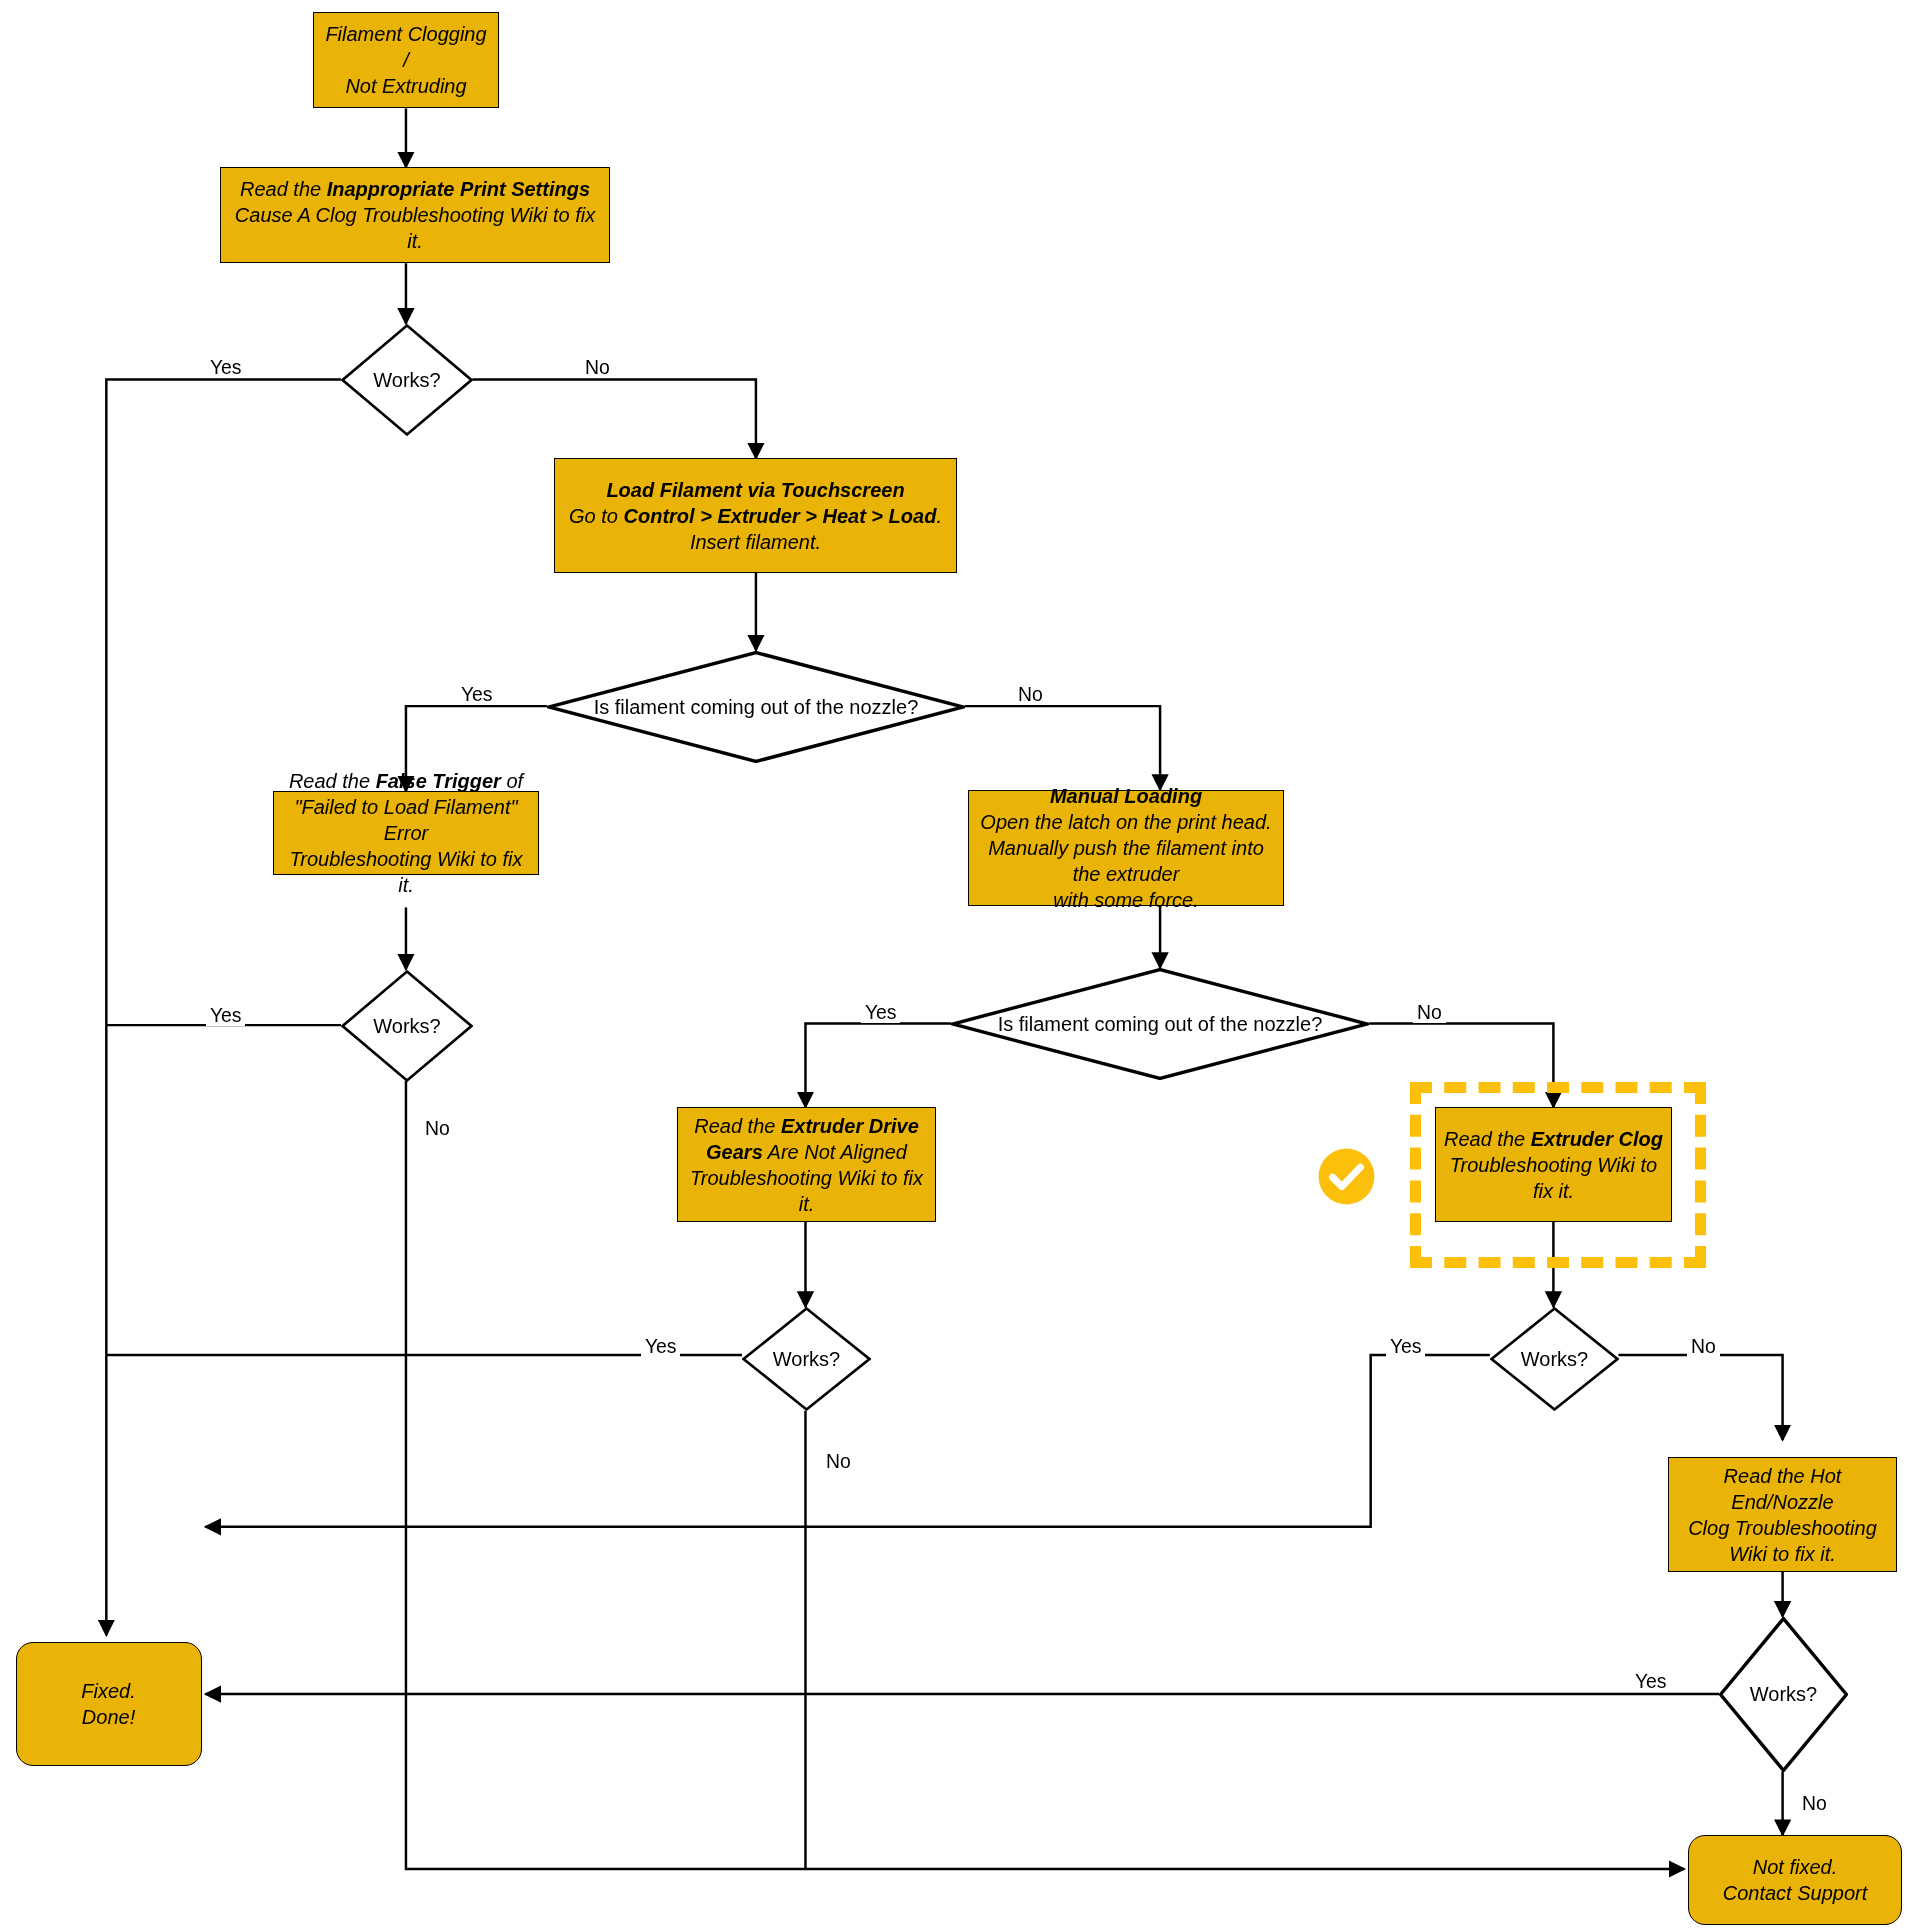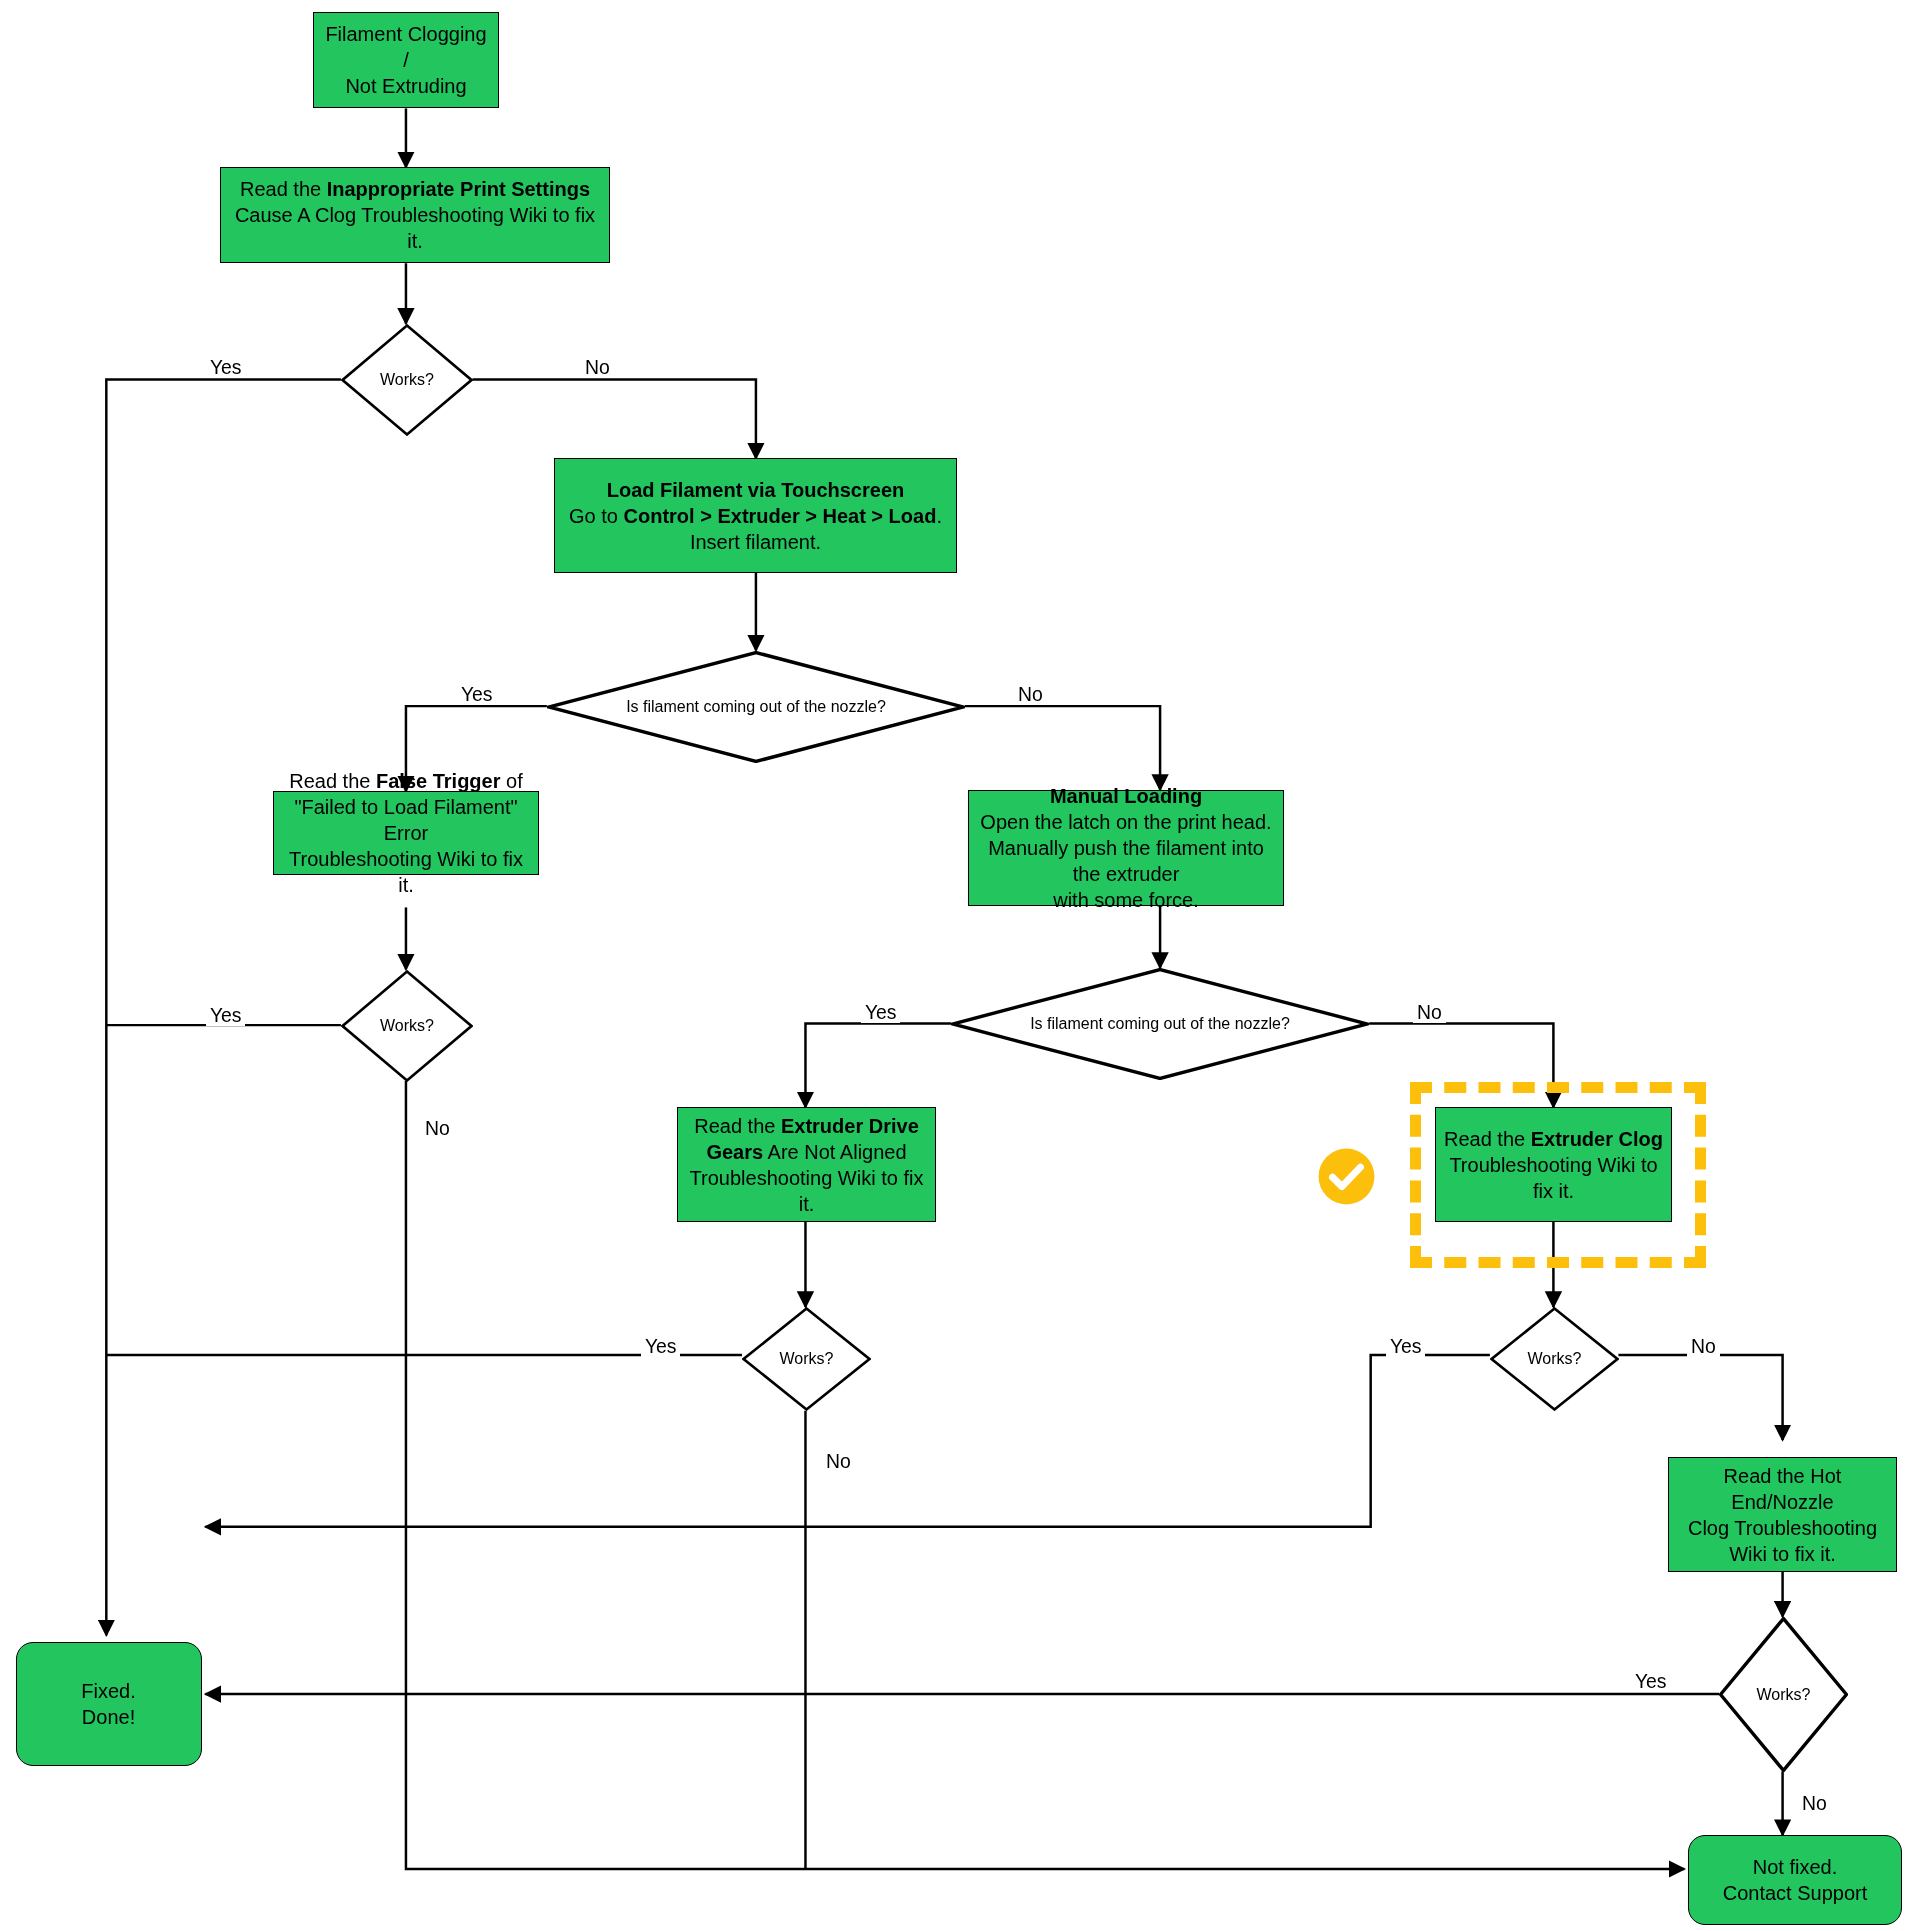--- a/index.html
+++ b/index.html
@@ -25,36 +25,37 @@
     width: 1916px;
     height: 1931px;
   }
   .node {
     position: absolute;
     box-sizing: border-box;
     display: flex;
     align-items: center;
     justify-content: center;
     text-align: center;
-    background: #22c55e;
+    background: #eab308;
     border: 1.5px solid #000000;
     font-size: 20px;
     line-height: 1.30;
     z-index: 3;
+    font-style: italic;
   }
   .node .inner { padding: 0 6.2px; width: 100%; }
   .node b { font-weight: bold; }
   .terminal { border-radius: 17px; }
   .diamond {
     position: absolute;
     display: flex;
     align-items: center;
     justify-content: center;
     text-align: center;
-    font-size: 16px;
+    font-size: 20px;
     z-index: 3;
     background: transparent;
     border: 0;
   }
   .diamond svg {
     position: absolute;
     left: 0; top: 0;
     width: 100%; height: 100%;
   }
   .diamond .dlabel {

